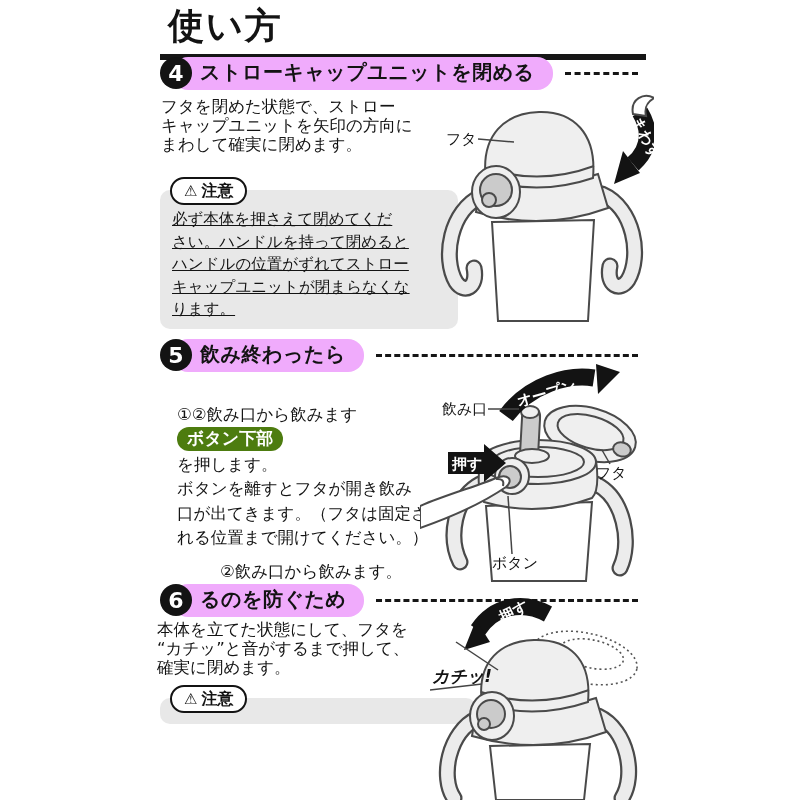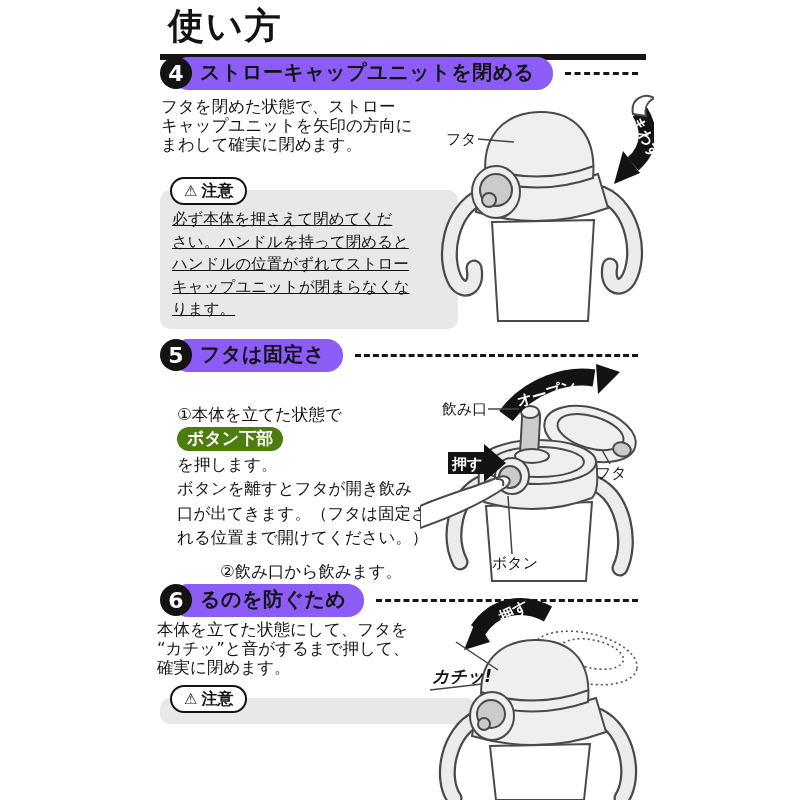--- a/index.html
+++ b/index.html
@@ -18,21 +18,21 @@
   }
 
   
   .sec-header { display:flex; align-items:center; height:34px; }
   .num-circle {
     flex:0 0 32px; width:32px; height:32px; border-radius:50%;
     background:#131313; color:#fff; font-size:22px; font-weight:bold;
     display:flex; align-items:center; justify-content:center; z-index:2;
   }
   .pill {
-    background:#8b5cf6; border-radius:16px; height:31px;
+    background:#f0abfc; border-radius:16px; height:31px;
     display:flex; align-items:center; margin-left:-20px;
     padding:0 18px 2px 28px; font-size:20px; font-weight:bold;
     letter-spacing:0.5px; white-space:nowrap; z-index:1;
   }
   .dash { flex:1; border-top:3.5px dashed #161616; margin:0 2px 0 12px; }
 
   
   .body-text { font-size:16.5px; line-height:19px; white-space:pre-line; }
   .hang { padding-left:17px; text-indent:-17px; }
   .step { white-space:pre-line; font-size:16.5px; line-height:24.5px; }
@@ -127,27 +127,27 @@
       <path class="part-wh" d="M203,24 C200,9 214,2 224,8 C217,12 214,17 216,26 Z"></path>
       <text class="svg-label svg-label-w" x="212" y="50" font-size="12" text-anchor="middle" transform="rotate(62 212 50)">まわす</text>
     </g>
 
     <text class="svg-label" x="16" y="54">フタ</text>
     <line class="leader" x1="48" y1="49" x2="84" y2="52"></line>
   </svg>
 
   <div class="abs sec-header" style="left:160px; top:338px; width:480px;">
     <span class="num-circle">5</span>
-    <span class="pill">フタは固定さ</span>
+    <span class="pill">飲み終わったら</span>
     <span class="dash"></span>
   </div>
 
   <div class="abs" style="left:160px; top:378px; width:302px;">
     <div class="step hang">
-      <span>①</span><span>本体を立てた状態で</span>
+      <span>①</span><span>②飲み口から飲みます</span>
       <span class="badge">ボタン下部</span><span>
 を押します。
 ボタンを離すとフタが開き飲み
 口が出てきます。（フタは固定さ
 れる位置まで開けてください。）</span>
     </div>
     <div class="step">②飲み口から飲みます。</div>
   </div>
 
   <svg class="abs" style="left:420px; top:356px;" width="240" height="226" viewBox="0 0 240 226">

